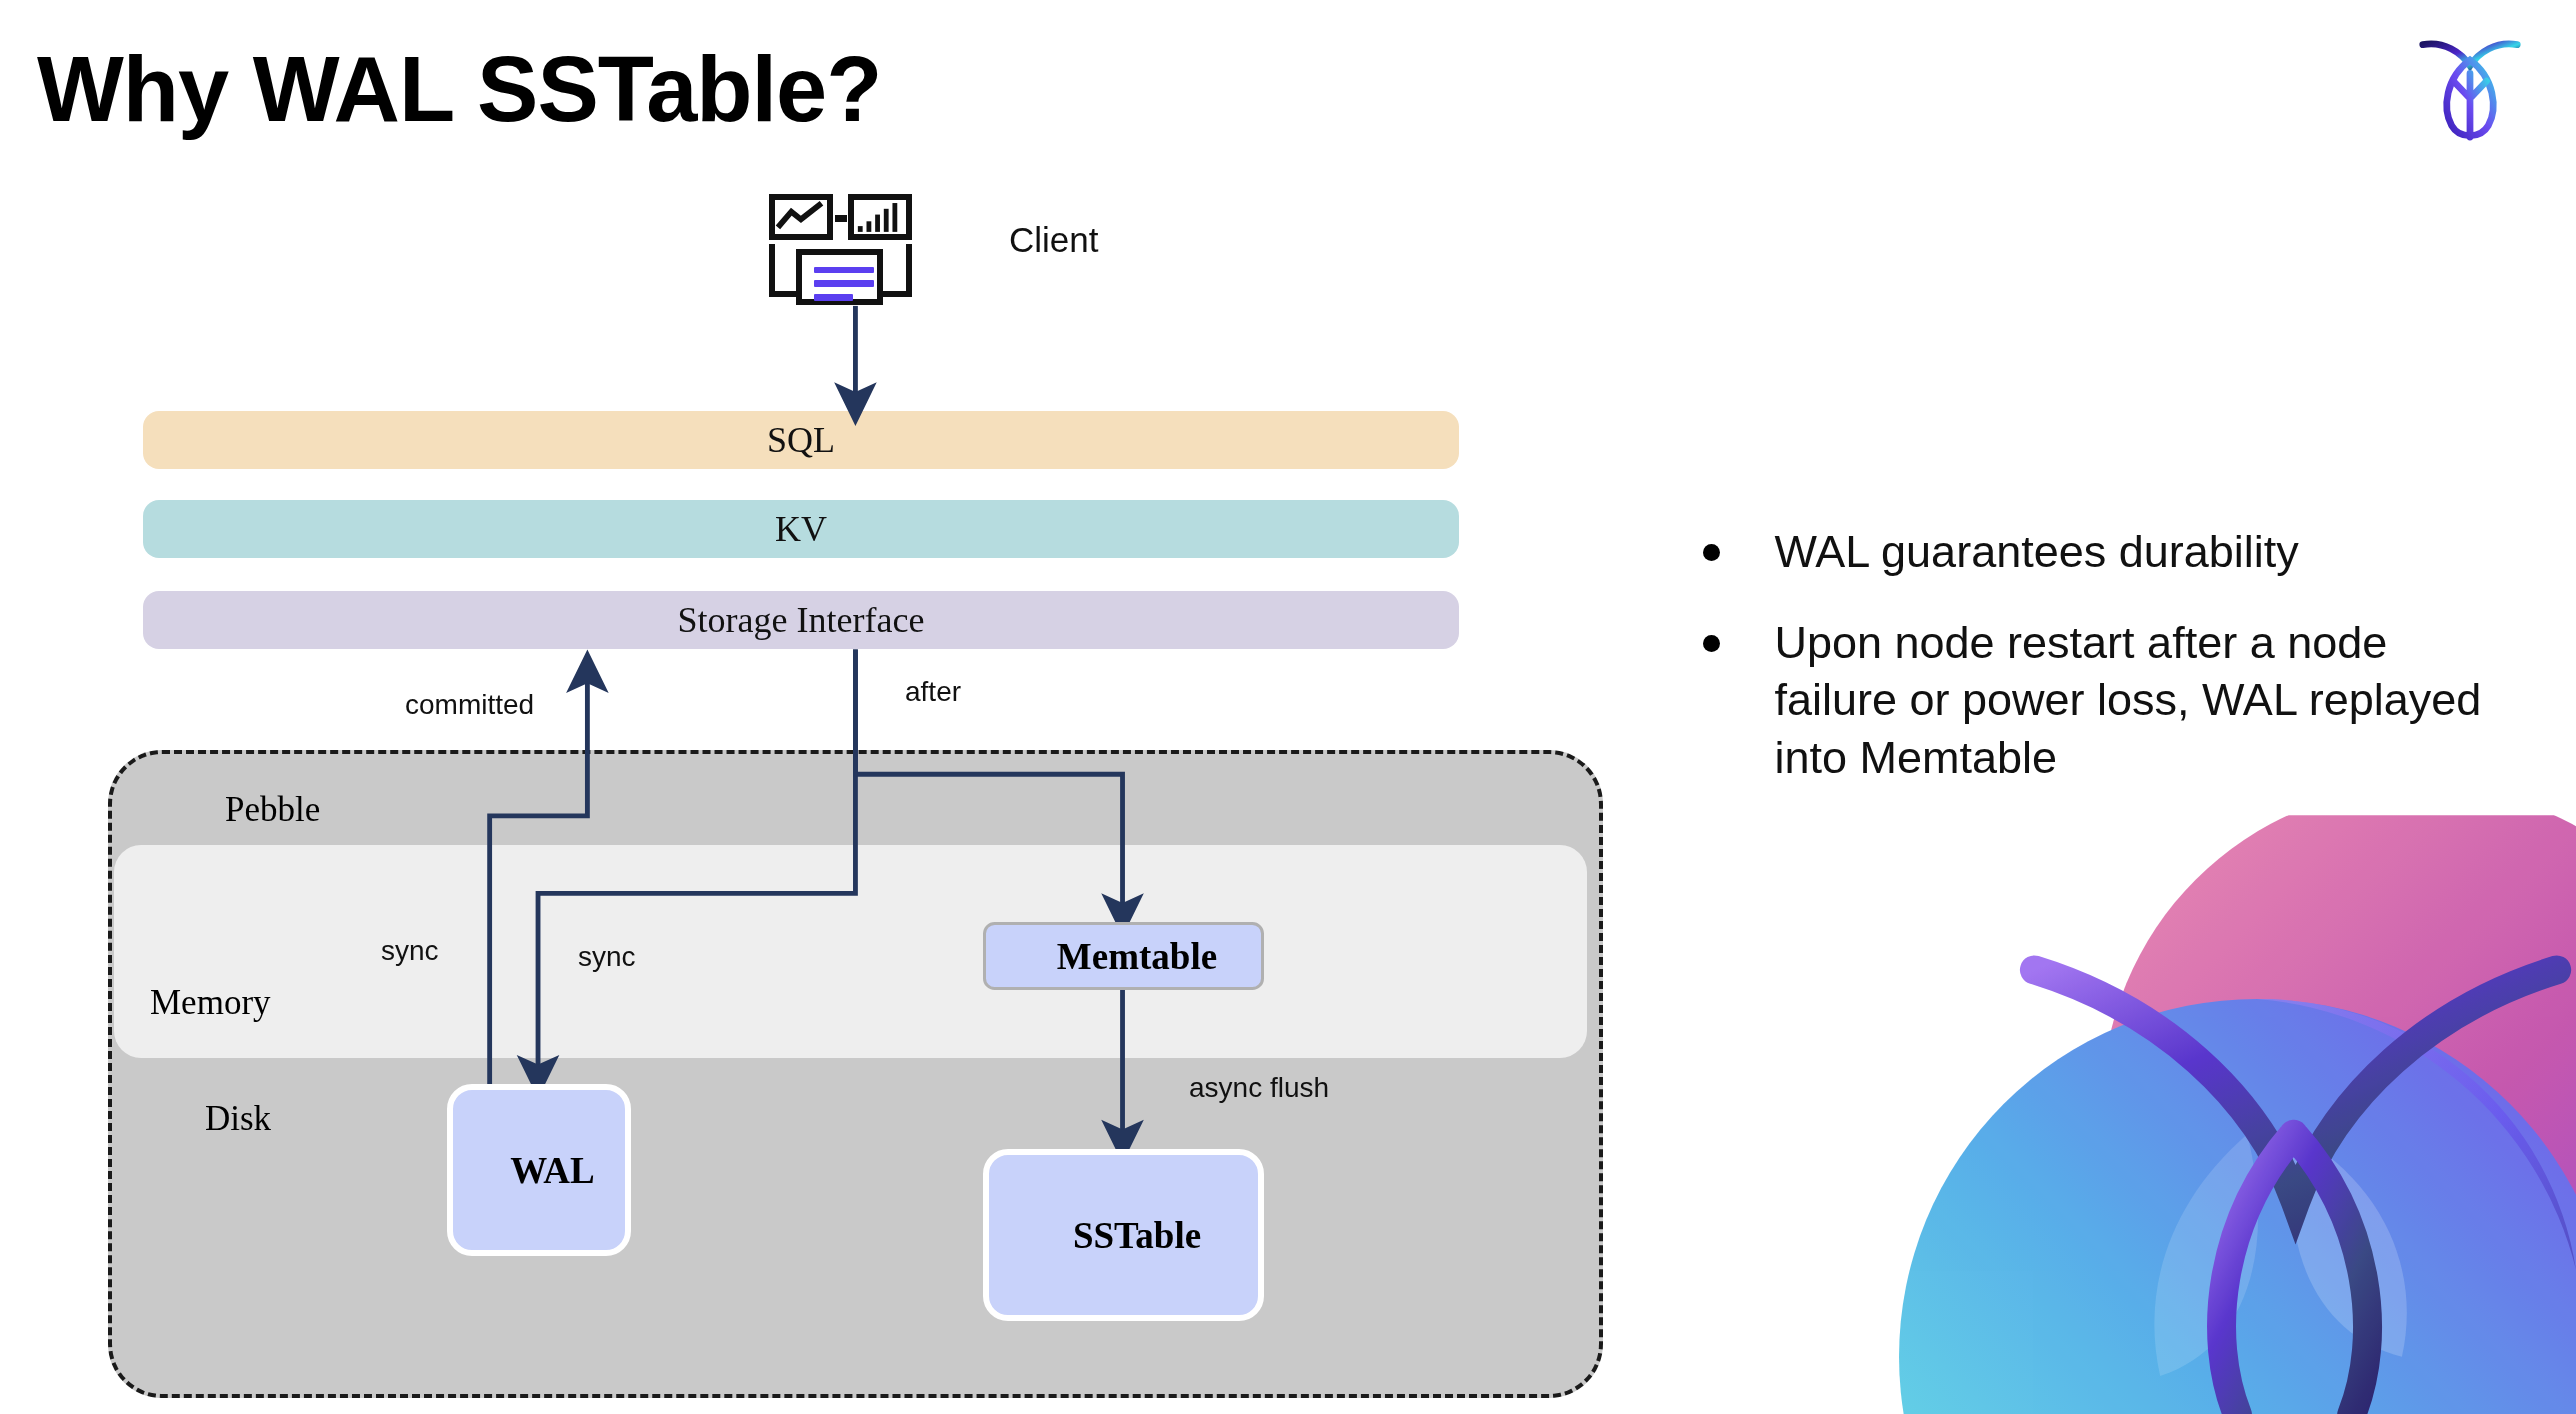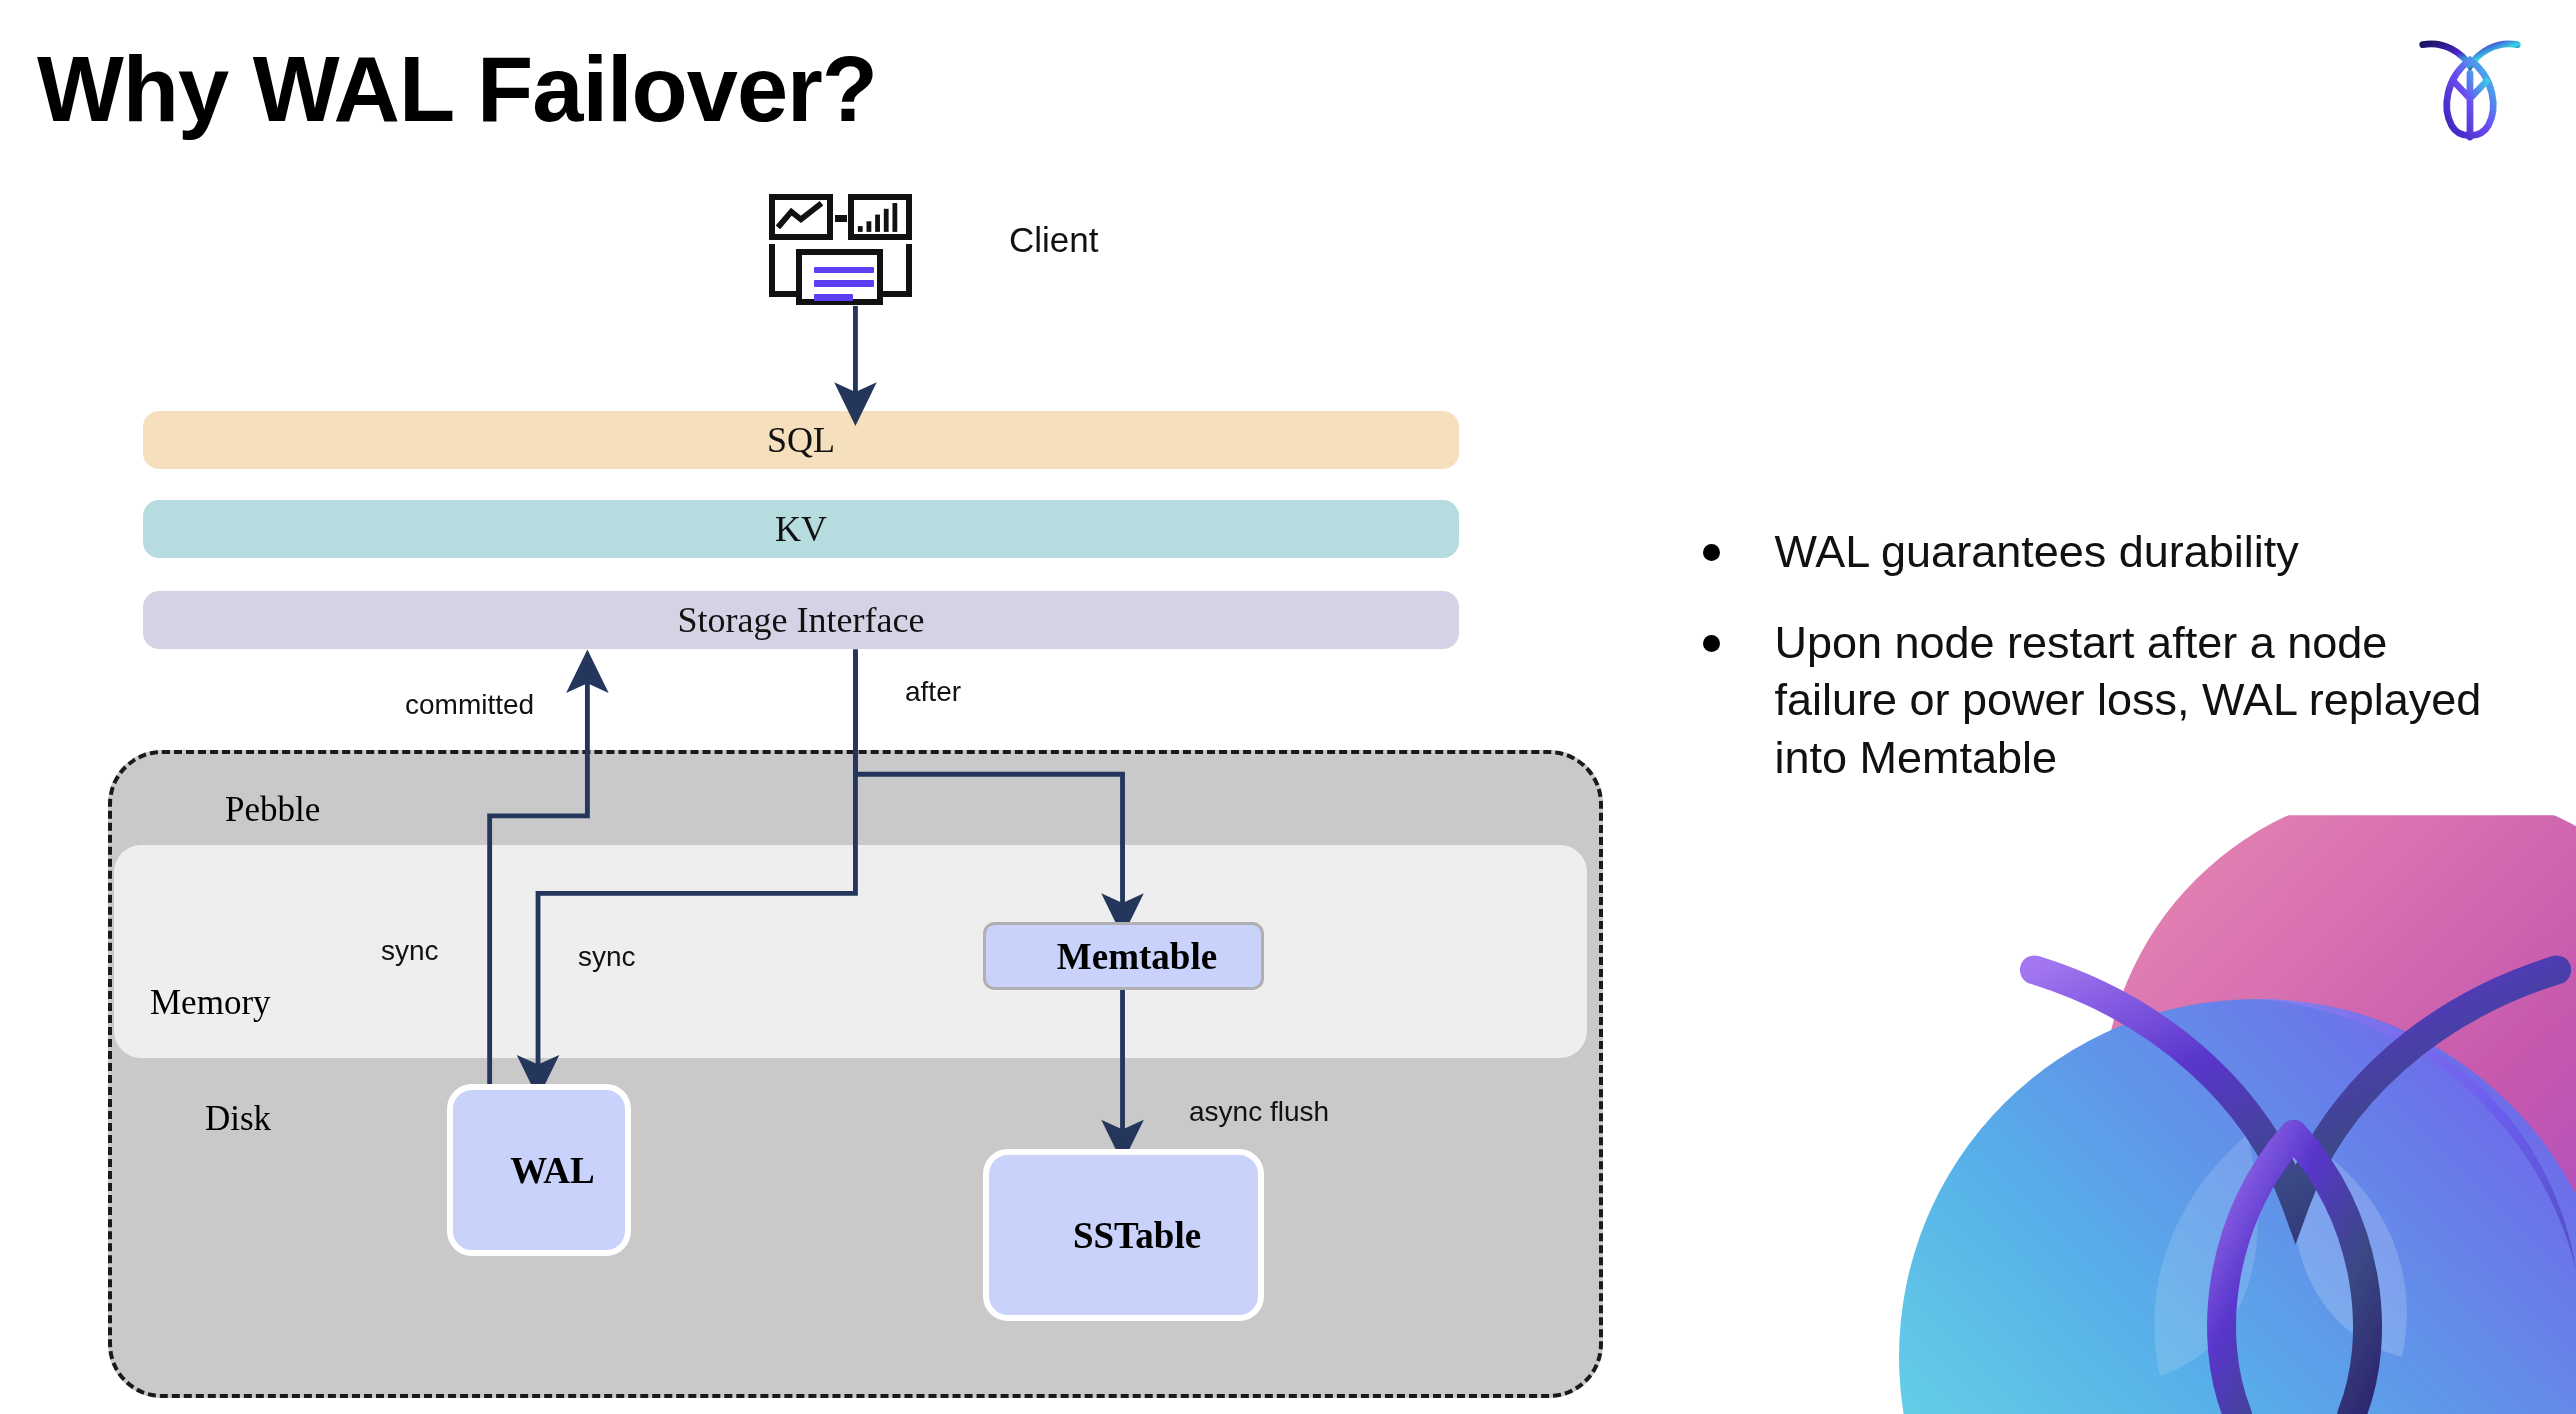--- a/index.html
+++ b/index.html
@@ -95,21 +95,21 @@
     pointer-events:none;overflow:visible;}
 
   
   .edge-label{
     position:absolute;font-size:28px;color:#111111;white-space:nowrap;
   }
   #el-committed{left:405px;top:689px;}
   #el-commit{left:905px;top:676px;}
   #el-sync1{left:381px;top:935px;}
   #el-sync2{left:578px;top:941px;}
-  #el-asyncflush{left:1189px;top:1096px;text-align:center;}
+  #el-asyncflush{left:1189px;top:1072px;text-align:center;}
 
   
   #bullets{position:absolute;left:1703px;top:523px;width:832px;}
   .bullet-row{display:flex;align-items:flex-start;margin-bottom:33px;}
   .bullet-dot{
     flex:0 0 auto;width:17.4px;height:17.4px;border-radius:50%;
     background:#000000;margin-top:21px;margin-right:54px;
   }
   .bullet-text{
     font-size:45px;line-height:1.28;color:#111111;
@@ -120,21 +120,21 @@
 
   
   #decor{position:absolute;right:0;bottom:0;width:735px;height:600px;
     overflow:hidden;pointer-events:none;}
 </style>
 </head>
 <body>
 
 <div id="slide">
 
-  <div id="title">Why WAL Failover?</div>
+  <div id="title">Why WAL SSTable?</div>
 
   <div id="client-icon">
     <div class="mini-box" id="mb-left">
       <svg class="spark" width="50" height="33" viewBox="0 0 52 34" style="left:0;top:0;">
         <polyline points="5,26 17,12 27,20 46,5" fill="none" stroke="#111111" stroke-width="6" stroke-linecap="square" stroke-linejoin="miter"></polyline>
       </svg>
     </div>
     <div id="mb-dash"></div>
     <div class="mini-box" id="mb-right">
       <svg class="spark" width="50" height="33" viewBox="0 0 52 34" style="left:0;top:0;">

